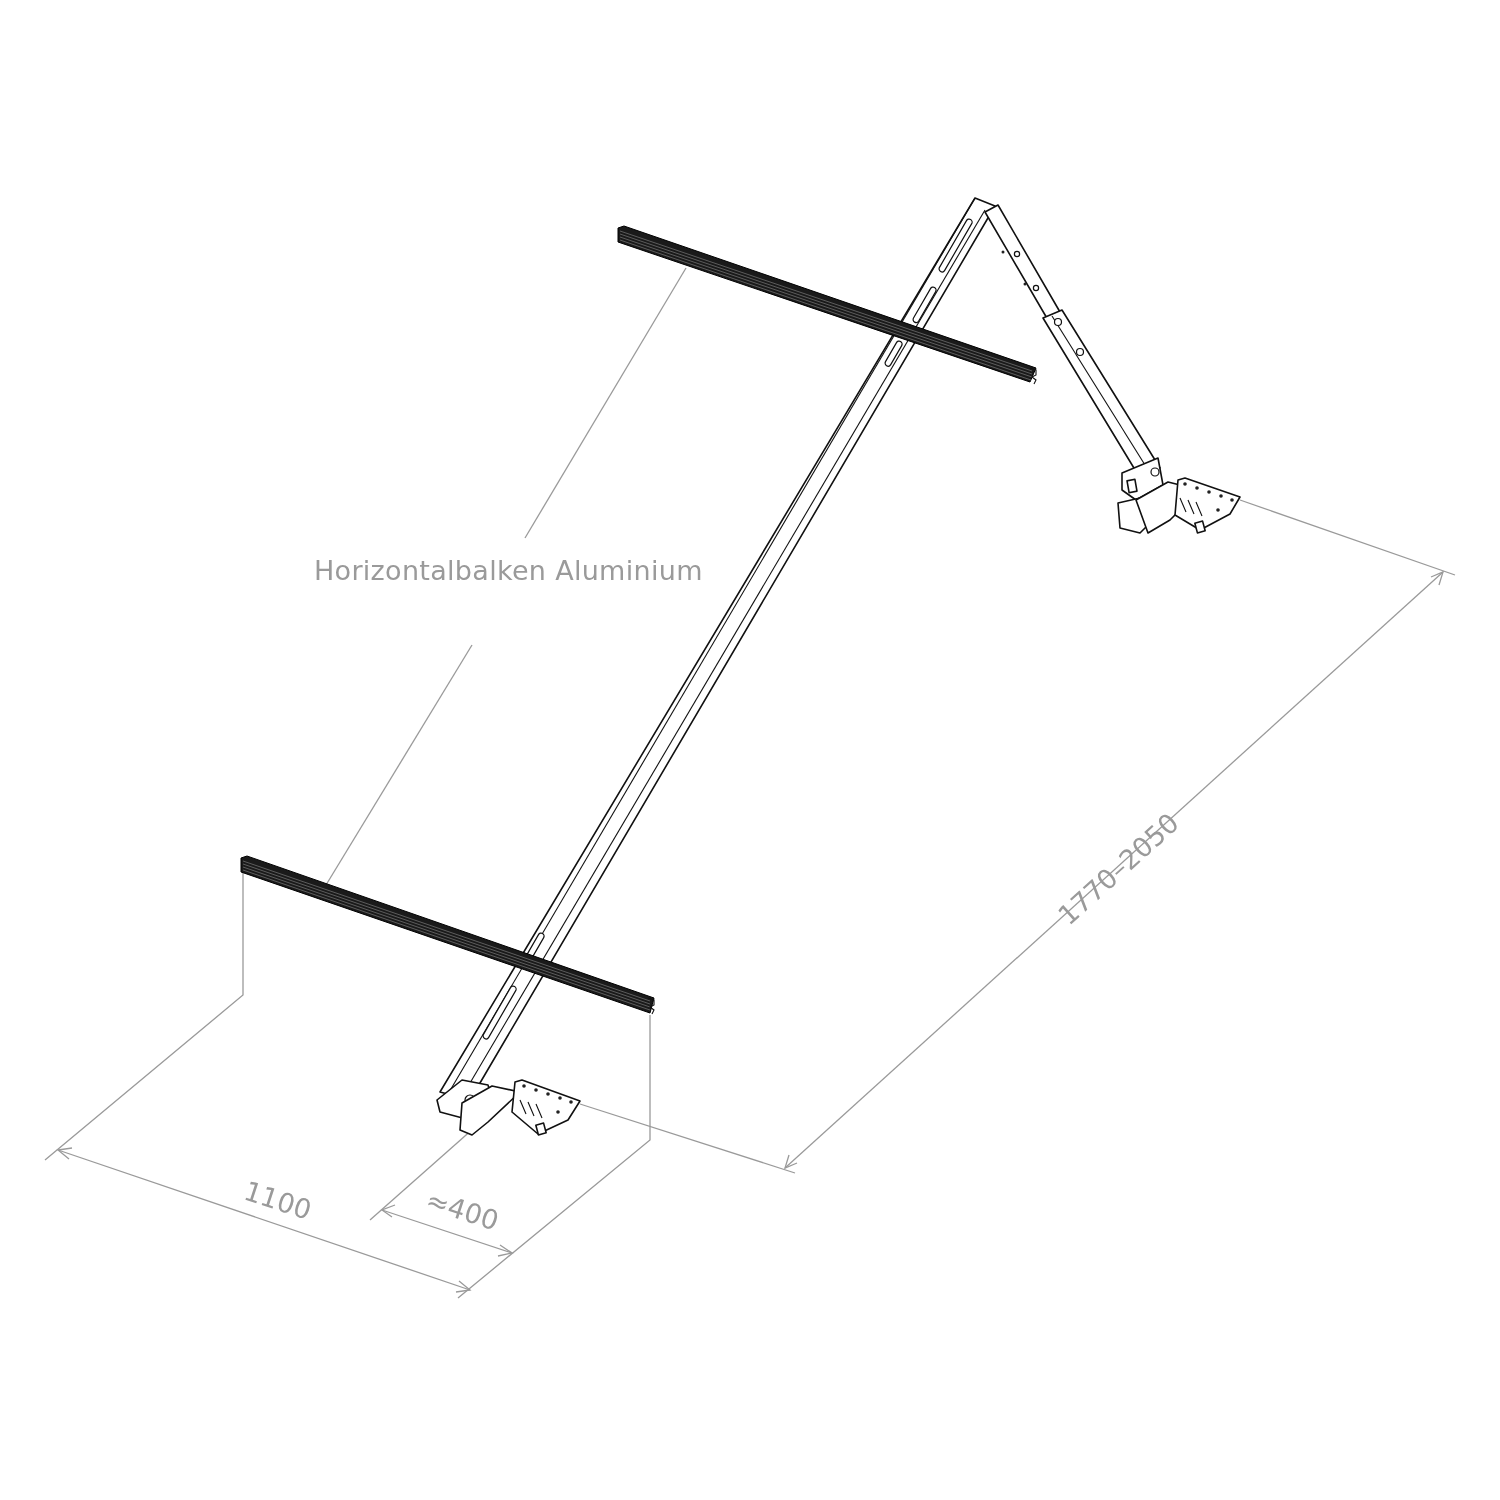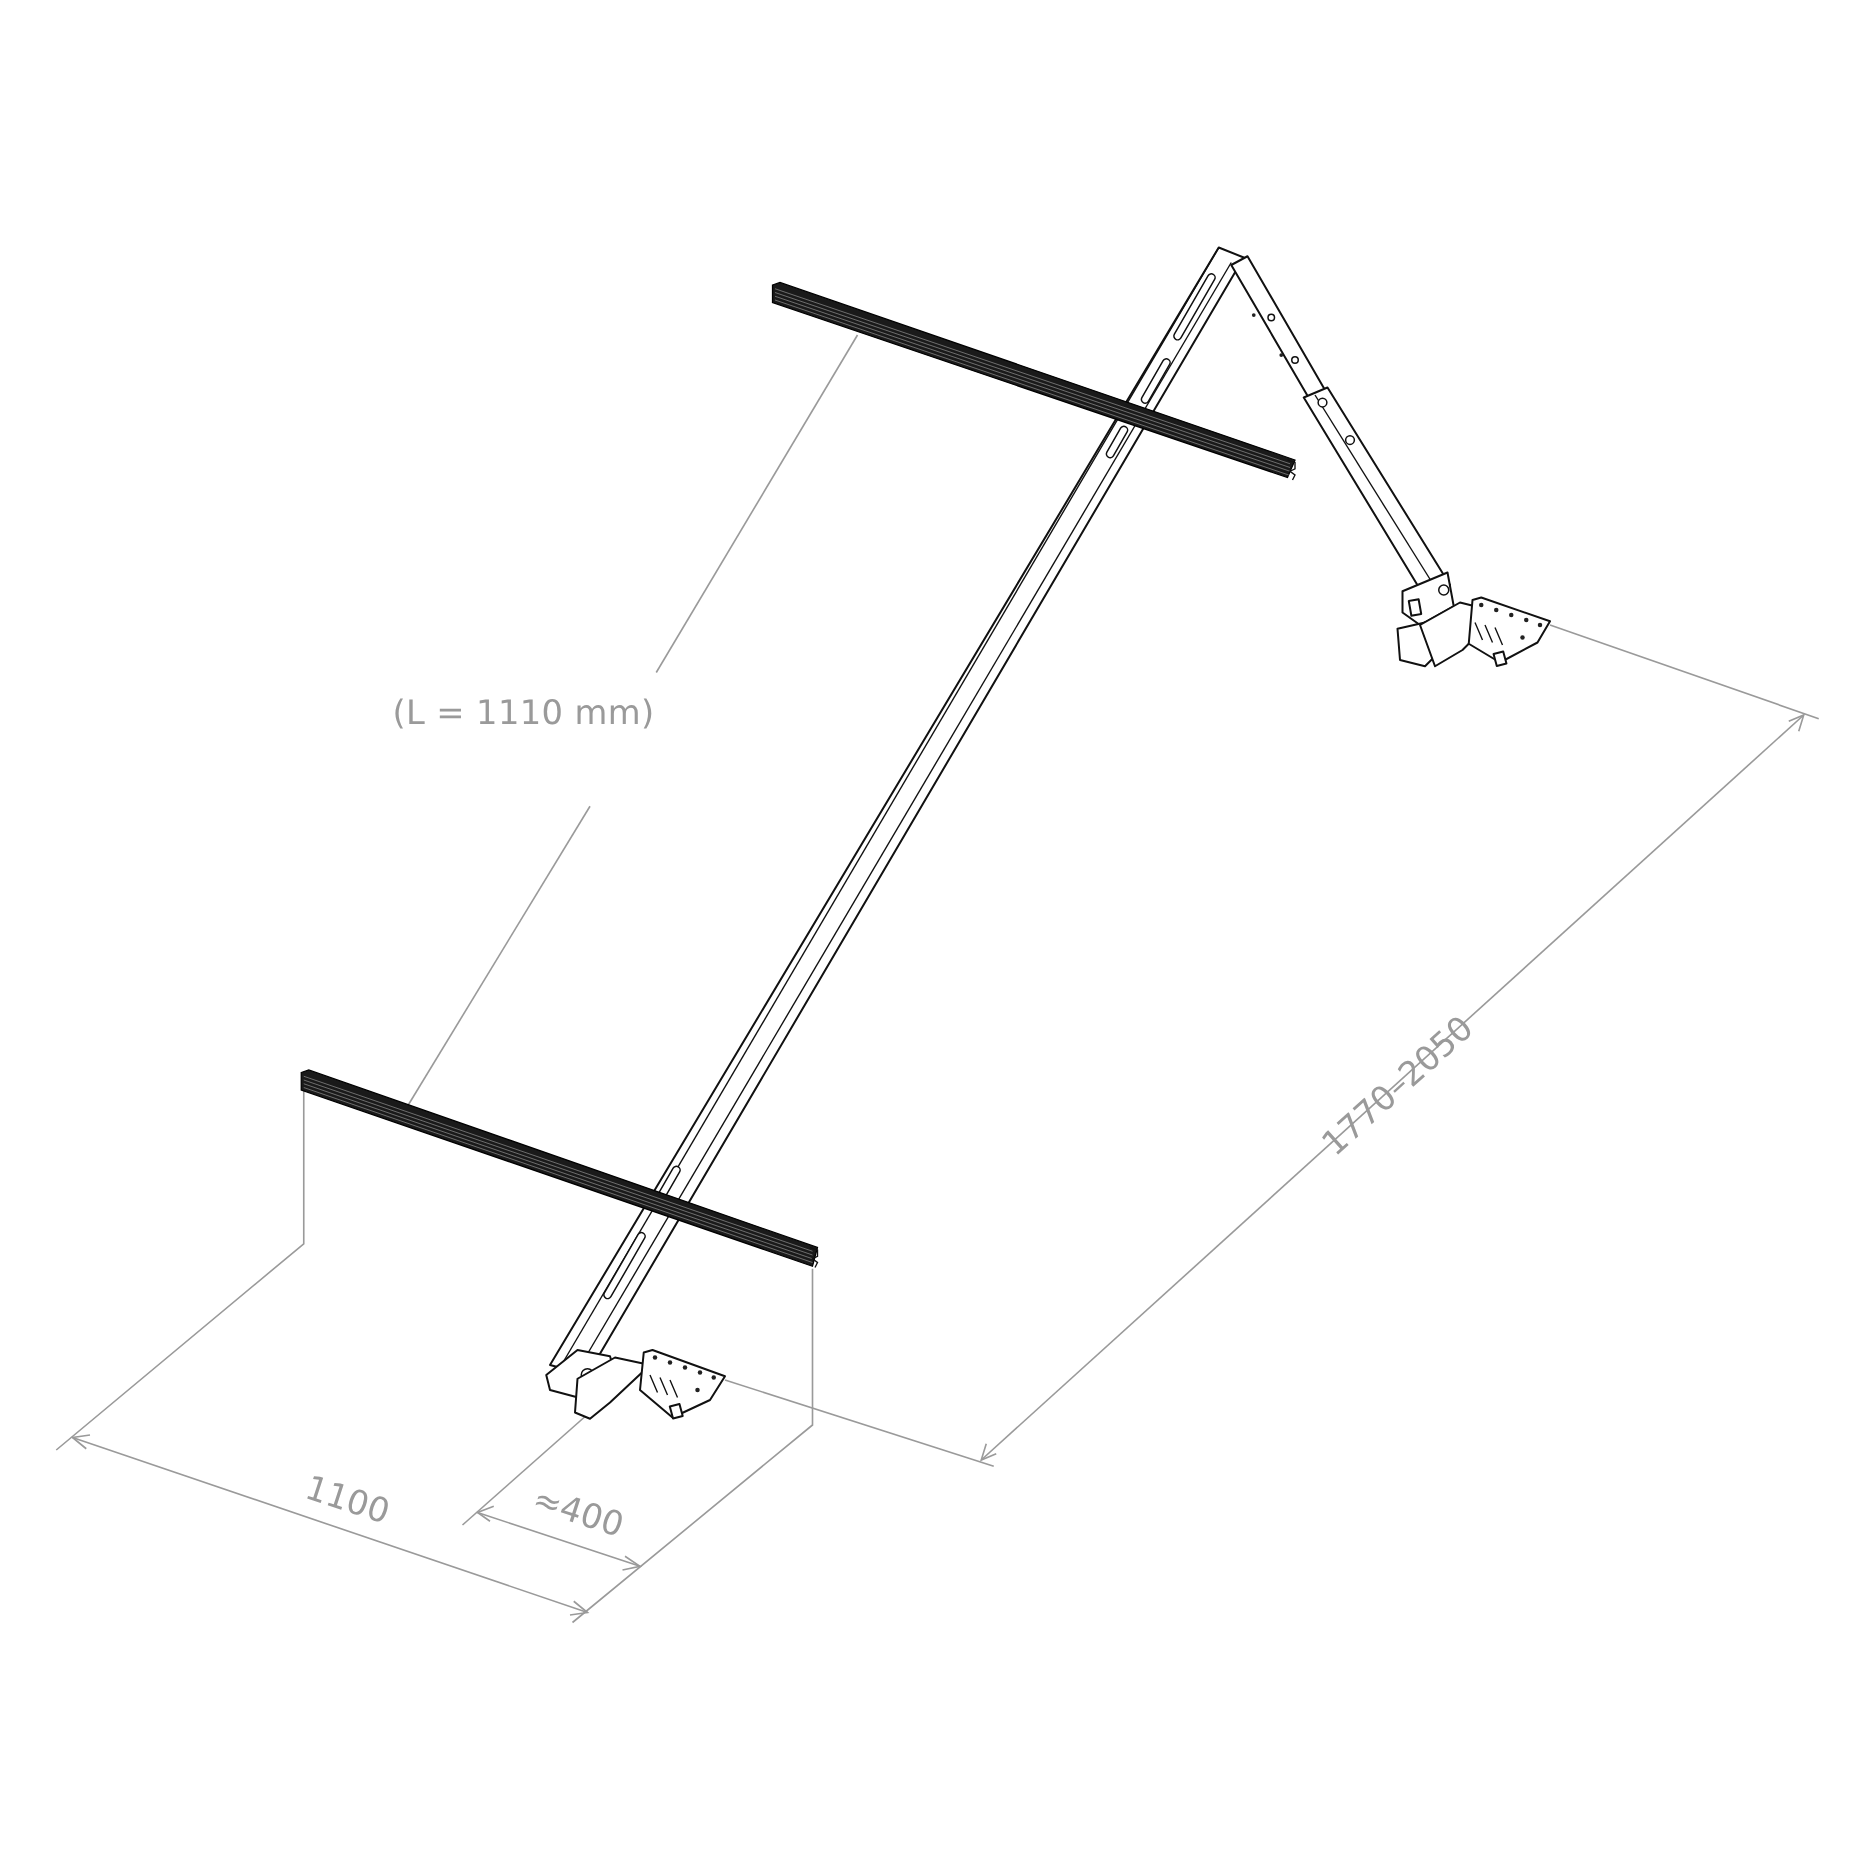--- a/index.html
+++ b/index.html
@@ -130,20 +130,20 @@
     <circle class="dot" cx="548" cy="1094" r="1.8"></circle>
     <circle class="dot" cx="560" cy="1098" r="1.8"></circle>
     <circle class="dot" cx="571" cy="1102" r="1.8"></circle>
     <circle class="dot" cx="558" cy="1112" r="1.8"></circle>
     <path class="part-thin" d="M520,1100 l6,14 M528,1102 l6,14 M536,1104 l6,14"></path>
     <rect class="part" x="537" y="1124" width="8" height="10" transform="rotate(-15 541 1129)"></rect>
   </g>
 </svg>
 
 <div class="label" style="left:314px; top:553px;">
-  <div>(L = 1110 mm)</div>
+  <div>Horizontalbalken Aluminium</div>
 </div>
 
 <div class="dimtext" style="left:250px; top:1175px; transform: rotate(18deg);">1100</div>
 
 <div class="dimtext" style="left:432px; top:1184px; transform: rotate(18deg);">≈400</div>
 
 <div class="dimtext" style="left:1052px; top:908px; transform: rotate(-42deg);">1770–2050</div>
 
 </body></html>

